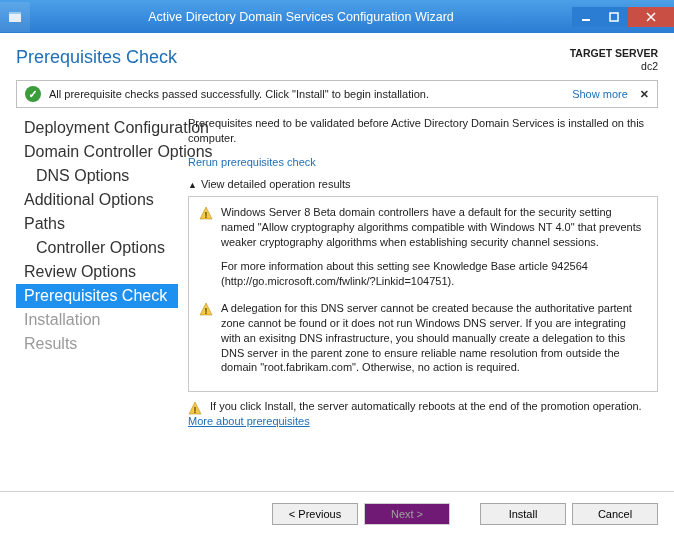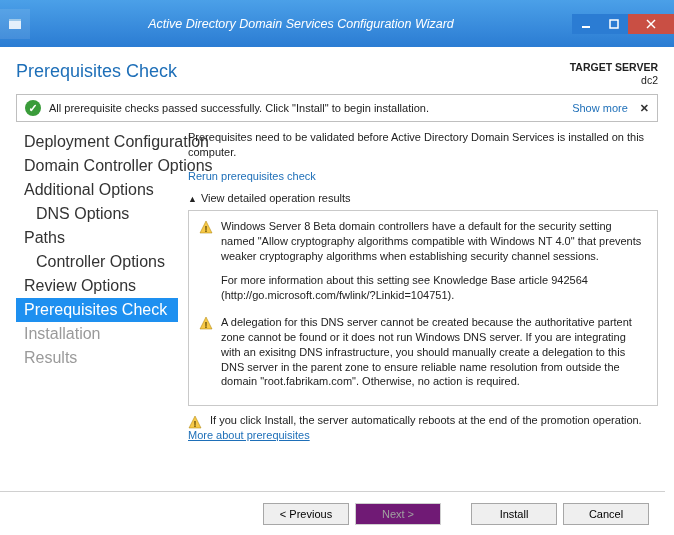--- a/index.html
+++ b/index.html
@@ -1,18 +1,18 @@
 <!DOCTYPE html>
 <html><head>
 <meta charset="utf-8">
 <style>
   * { box-sizing: border-box; margin: 0; padding: 0; font-family: "Segoe UI", Tahoma, sans-serif; }
   body { background: #fff; width: 674px; height: 535px; overflow: hidden; }
 
-  .titlebar { height: 47px; background: linear-gradient(#4ba0e8, #2b7cd3); color: #fff; display: flex; align-items: center; position: relative; font-style: italic; }
+  .titlebar { height: 33px; background: linear-gradient(#4ba0e8, #2b7cd3); color: #fff; display: flex; align-items: center; position: relative; }
   .titlebar .appicon { width: 30px; height: 30px; display: flex; align-items: center; justify-content: center; background: rgba(255,255,255,0.1); }
   .titlebar .title { flex: 1; text-align: center; font-size: 12.5px; }
   .titlebar .btns { display: flex; }
   .titlebar .btn { width: 28px; height: 20px; margin-top: 0; display: flex; align-items: center; justify-content: center; font-size: 12px; }
   .titlebar .btn.min, .titlebar .btn.max { background: #2b7cd3; color: #fff; height: 20px; }
   .titlebar .btn.close { background: #c94f44; color: #fff; width: 46px; height: 20px; }
   .titlebar .btn svg { fill: #fff; }
 
   .header { display: flex; justify-content: space-between; align-items: flex-start; padding: 14px 16px 8px 16px; }
   .header .pagetitle { color: #1e6fb8; font-size: 18px; font-weight: 400; }
@@ -42,21 +42,21 @@
   .resultsbox .row:last-child { margin-bottom: 0; }
   .resultsbox .warn { width: 14px; height: 14px; flex-shrink: 0; margin-right: 8px; margin-top: 1px; }
   .resultsbox .warn svg polygon { fill: #f7c948; stroke: #a67c00; stroke-width: 0.5; }
   .resultsbox .txt { line-height: 1.35; }
   .resultsbox .txt .para2 { margin-top: 10px; display: block; }
   .footrow { display: flex; margin-top: 8px; }
   .footrow .warn { width: 14px; height: 14px; margin-right: 8px; margin-top: 1px; }
   .footrow .warn svg polygon { fill: #f7c948; stroke: #a67c00; stroke-width: 0.5; }
   .main .bottomlink { color: #1e6fb8; cursor: pointer; margin-top: 0; text-decoration: underline; }
 
-  .footer { position: absolute; bottom: 0; left: 0; right: 9px; height: 44px; border-top: 1px solid #d0d0d0; display: flex; align-items: center; justify-content: flex-end; padding-right: 16px; gap: 6px; background: #fff; }
+  .footer { position: absolute; bottom: 0; left: 0; right: 0; height: 44px; border-top: 1px solid #d0d0d0; display: flex; align-items: center; justify-content: flex-end; padding-right: 16px; gap: 6px; background: #fff; }
   .footer button { width: 86px; height: 22px; font-size: 11px; border: 1px solid #a7a7a7; background: #efefef; cursor: pointer; }
   .footer button:disabled { color: #a0a0a0; background: #701a75; border-color: #cfcfcf; cursor: default; }
   .footer .gap { width: 18px; }
 </style>
 </head>
 <body>
 
 <div class="titlebar">
   <div class="appicon">
     <svg width="16" height="16" viewBox="0 0 16 16">
@@ -97,22 +97,22 @@
   <div class="check">✓</div>
   <div class="msg">All prerequisite checks passed successfully. Click "Install" to begin installation.</div>
   <span class="showmore">Show more</span>
   <span class="x">✕</span>
 </div>
 
 <div class="body">
   <div class="sidebar" id="sidebar">
       <div class="item">Deployment Configuration</div>
       <div class="item">Domain Controller Options</div>
+      <div class="item indent">DNS Options</div>
       <div class="item">Additional Options</div>
-      <div class="item indent">DNS Options</div>
       <div class="item">Paths</div>
       <div class="item indent">Controller Options</div>
       <div class="item">Review Options</div>
       <div class="item sel">Prerequisites Check</div>
       <div class="item dis">Installation</div>
       <div class="item dis">Results</div>
     </div>
 
   <div class="main">
     <div class="intro">Prerequisites need to be validated before Active Directory Domain Services is installed on this computer.</div>

